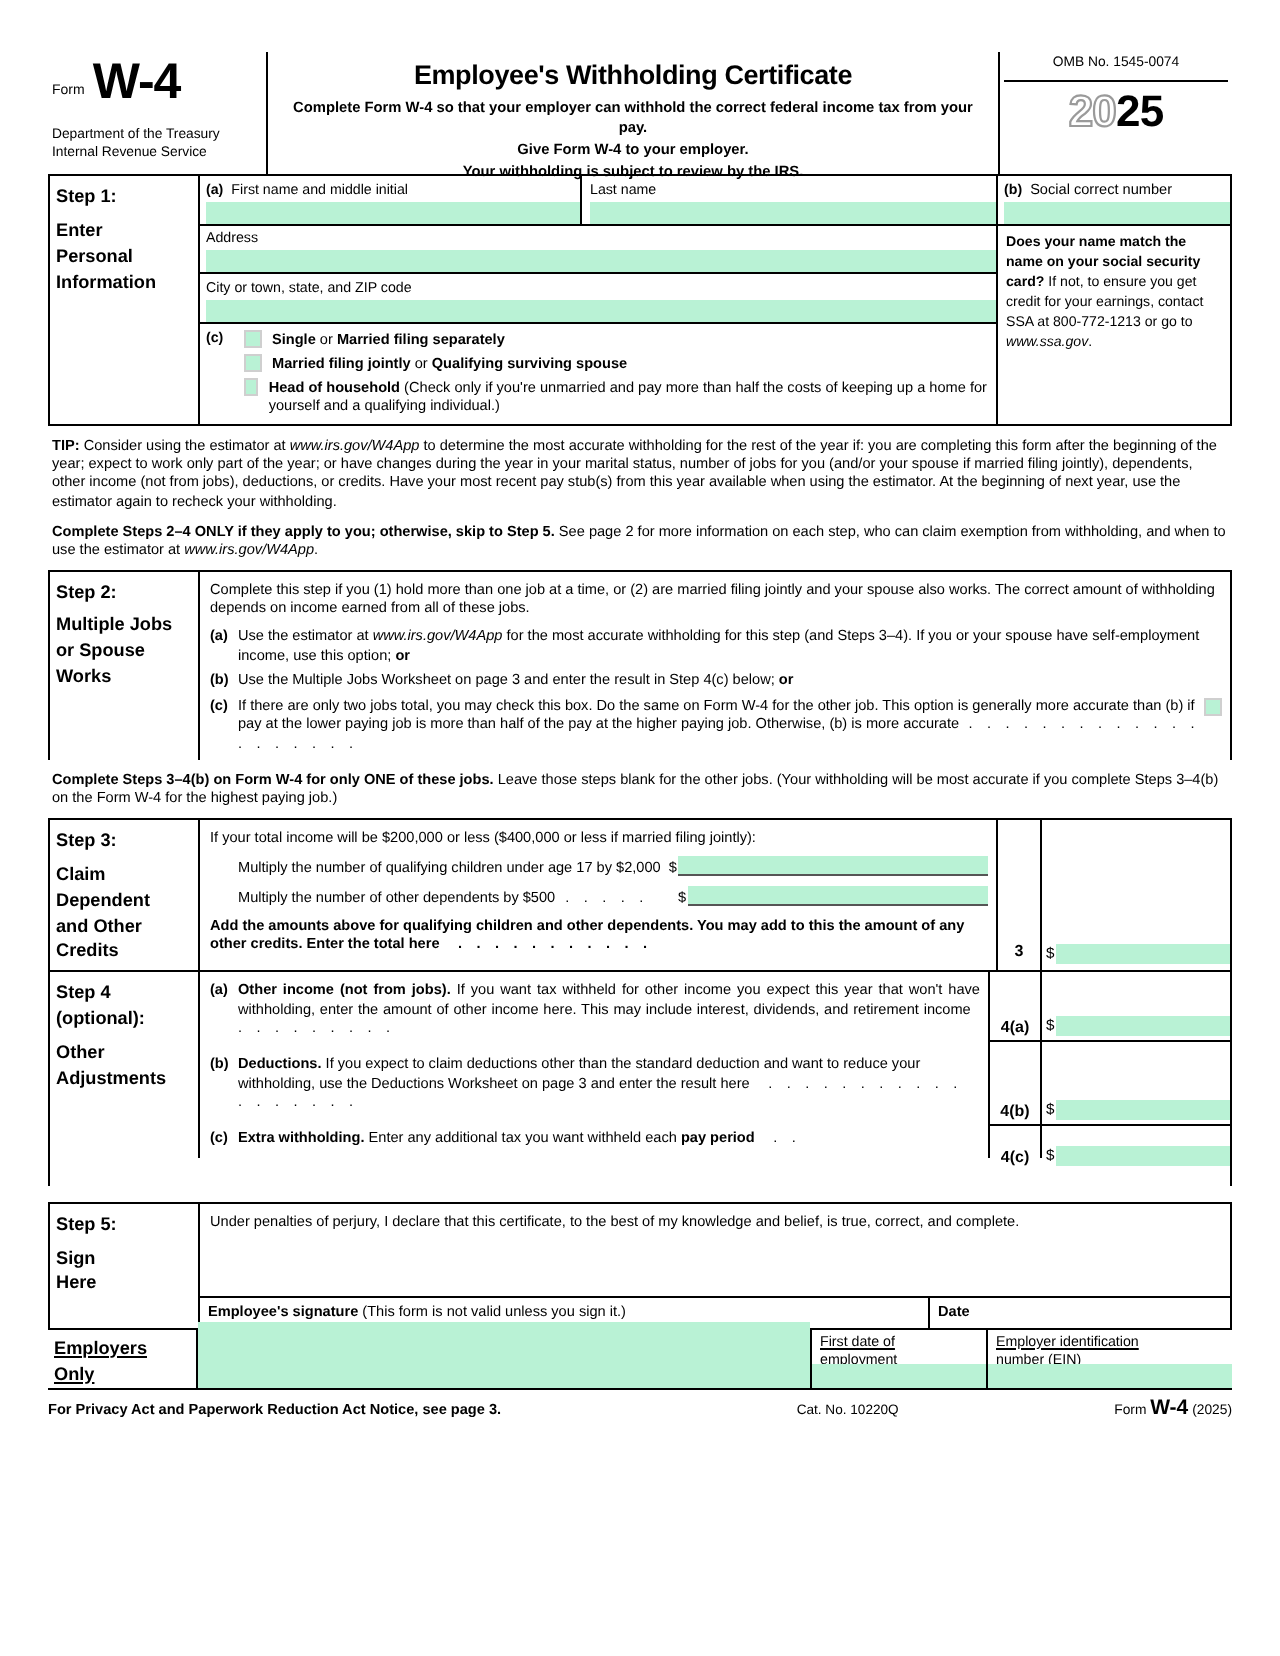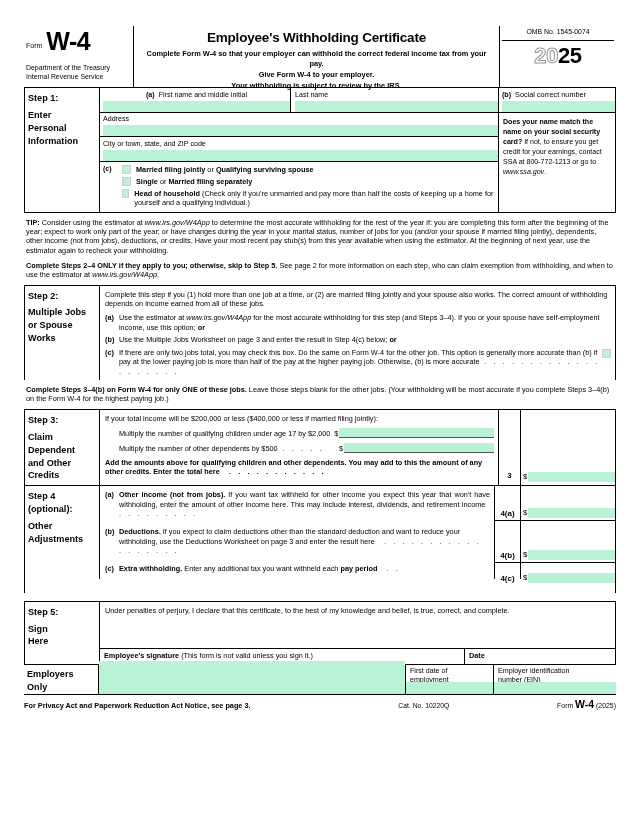--- a/index.html
+++ b/index.html
@@ -79,21 +79,21 @@
     font-size: 9.1px;
     line-height: 1.42;
   }
   .stepcol .ttl { margin-bottom: 4px; }
   .s1-main { flex: 1; border-left: 1.1px solid #000; }
   .s1-right { width: 117px; flex: 0 0 117px; border-left: 1.1px solid #000; }
 
   .fieldcell { border-bottom: 1.1px solid #000; padding: 1.5px 0 0 3px; }
   .fieldcell .lbl { font-size: 7.1px; }
   .f-inline { display: flex; }
-  .f-inline > .c1 { flex: 1; border-right: 1.1px solid #000; padding: 1.5px 0 0 3px; text-align: center; }
+  .f-inline > .c1 { flex: 1; border-right: 1.1px solid #000; padding: 1.5px 0 0 3px; }
   .f-inline > .c2 { width: 207px; flex: 0 0 207px; padding: 1.5px 0 0 4px; }
   .tag { font-weight: bold; font-size: 7.1px; margin-right: 4px; }
 
   .cbx {
     display: inline-block;
     width: 9px; height: 9px;
     background: #b9f2d5;
     border: 0.8px solid #cfcfcf;
     vertical-align: -1px;
     margin-right: 5px;
@@ -135,21 +135,21 @@
   .numtag { position: absolute; width: 100%; text-align: center; }
 
   
   .s5-body { flex: 1; border-left: 1.1px solid #000; padding: 4px 4px 0 5px; position: relative; height: 62px; }
   .sigrow { position: absolute; left: 0; right: 0; bottom: 0; display: flex; }
   .sigrow .sig { flex: 1; border-top: 1.1px solid #000; border-right: 1.1px solid #000;
                  padding: 2px 0 3px 4px; }
   .sigrow .dt { width: 150px; flex: 0 0 150px; border-top: 1.1px solid #000; padding: 2px 0 3px 4px; }
 
   
-  .emp { display: flex; border-top: 1.5px solid #000; border-bottom: 1.6px solid #000; height: 31px; }
+  .emp { display: flex; border-top: 1.5px solid #000; border-bottom: 1.6px solid #000; height: 31px; text-decoration: underline; }
   .emp-name { flex: 1; border-left: 1.1px solid #000; border-right: 1.1px solid #000;
               padding: 2px 0 0 4px; position: relative; }
   .emp-date { width: 88px; flex: 0 0 88px; border-right: 1.1px solid #000;
               padding: 2px 0 0 4px; position: relative; }
   .emp-ein { width: 122px; flex: 0 0 122px; padding: 2px 0 0 4px; position: relative; }
   .emp .fillarea { position: absolute; left: 0; right: 0; bottom: 0; background: #b9f2d5; }
 
   
   .footer { display: flex; align-items: baseline; padding-top: 3.5px; font-size: 7.3px; }
   .ft-left { font-weight: bold; }
@@ -220,25 +220,25 @@
           <span class="lbl">City or town, state, and ZIP code</span>
           <span class="fill" style="height:11px;margin-top:1px"></span>
         </div>
 
         <div class="s1c">
           <div style="display:flex">
             <span class="tag" style="width:15px;flex:0 0 15px">(c)</span>
             <div class="s1c-rows">
               <div class="s1c-row">
                 <span class="cbx"></span>
-                <span><b>Married filing jointly</b><span> or </span><b>Qualifying surviving spouse</b></span>
+                <span><b>Single</b><span> or </span><b>Married filing separately</b></span>
               </div>
               <div class="s1c-row">
                 <span class="cbx"></span>
-                <span><b>Single</b><span> or </span><b>Married filing separately</b></span>
+                <span><b>Married filing jointly</b><span> or </span><b>Qualifying surviving spouse</b></span>
               </div>
               <div class="s1c-row">
                 <span class="cbx"></span>
                 <span><b>Head of household</b><span> (Check only if you're unmarried and pay more than half the costs of keeping up a home for yourself and a qualifying individual.)</span></span>
               </div>
             </div>
           </div>
         </div>
       </div>
 

